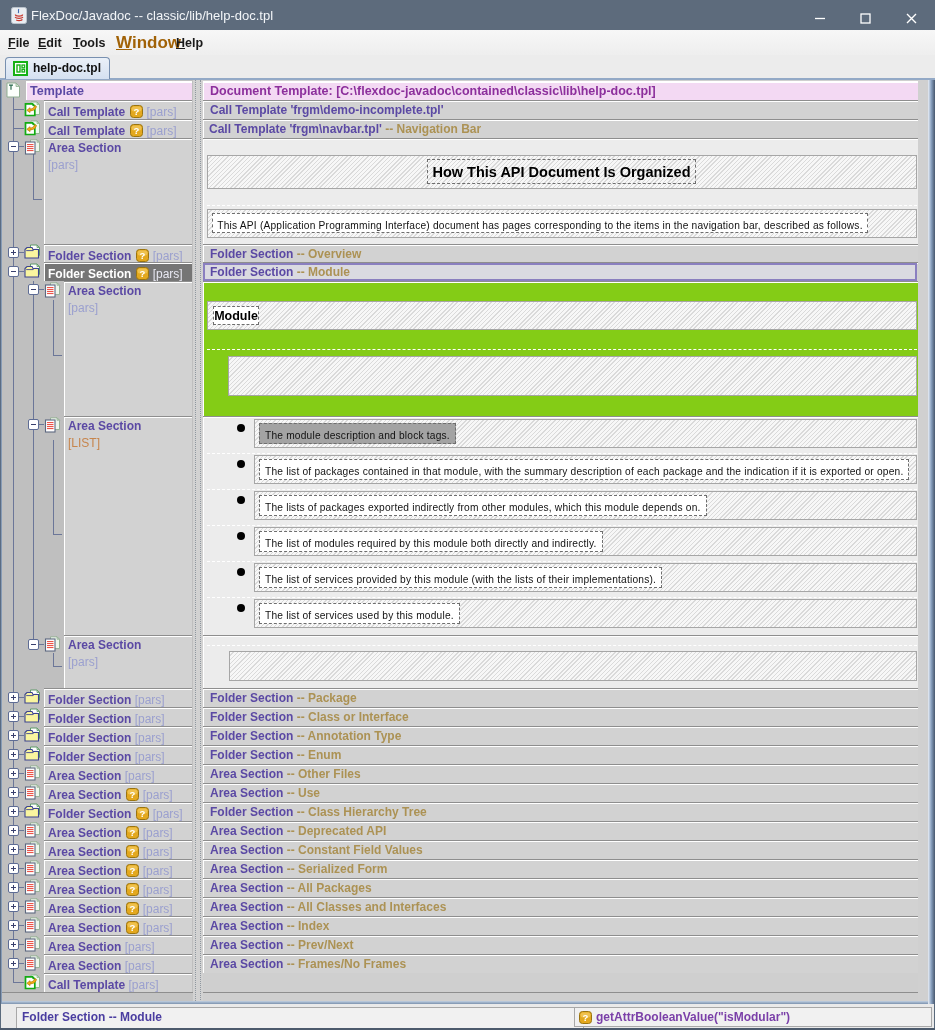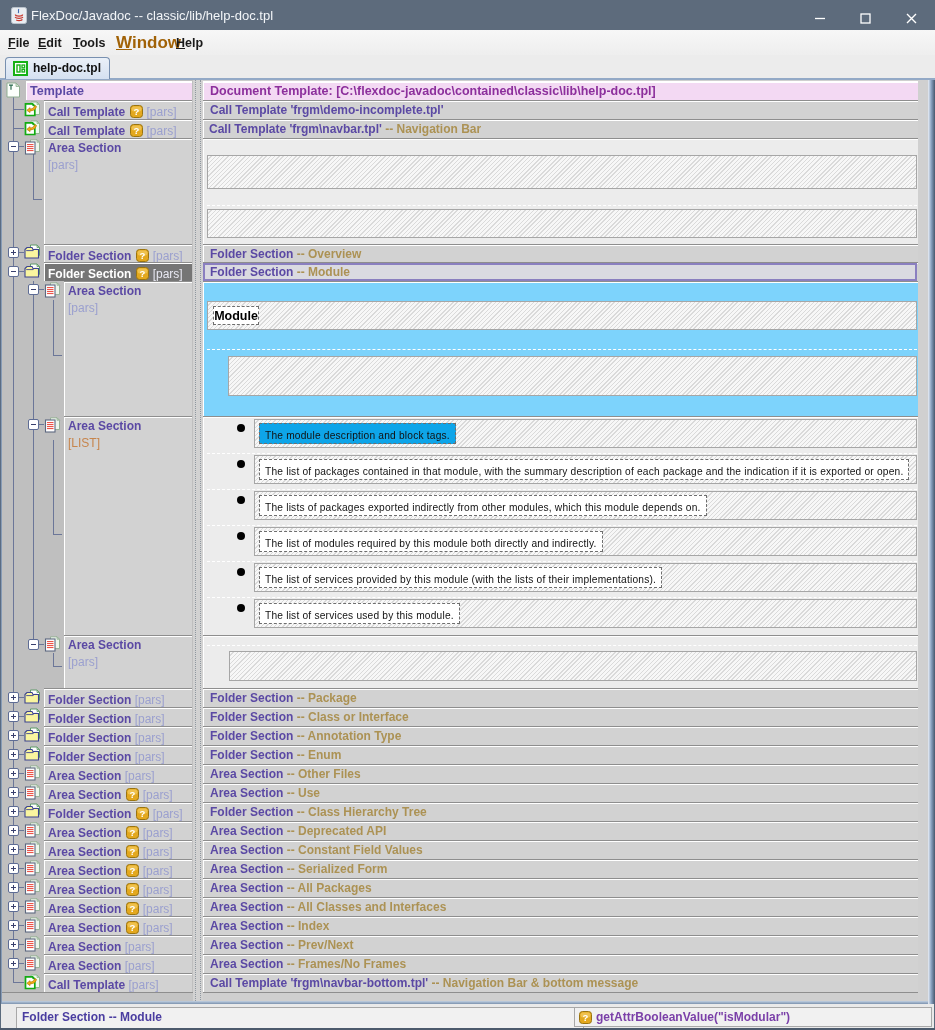--- a/index.html
+++ b/index.html
@@ -70,46 +70,48 @@
       </div>
     </div>
 <div class="abs rowsep" style="left:203px;top:119px;width:715px;height:19px;background:#d2d2d2;">
       <div style="position:absolute;left:6px;top:0;height:100%;display:flex;align-items:center;white-space:nowrap;">
         <span class="nm">Call Template 'frgm\navbar.tpl'</span>
         <span class="tan">&nbsp;-- Navigation Bar</span>
       </div>
     </div>
 <div class="abs rowsep" style="left:203px;top:138px;width:715px;height:106px;background:#ececec;">
       <div class="abs hatch" style="left:4px;top:16px;width:710px;height:34px;"></div>
+      <div class="abs dashbox" style="left:224px;top:20px;width:269px;height:25px;background:repeating-linear-gradient(135deg,#f7f7f7 0px,#f7f7f7 2px,#dadada 2px,#dadada 3px);text-align:center;line-height:24px;font-size:14.5px;font-weight:bold;color:#000;white-space:nowrap;">How This API Document Is Organized</div>
       <div class="abs" style="left:4px;top:66px;width:710px;height:0;border-top:1px dashed #ffffff;"></div>
       <div class="abs hatch" style="left:4px;top:70px;width:710px;height:29px;"></div>
+      <div class="abs dashbox" style="left:9px;top:74px;width:656px;height:20px;background:#ffffff;line-height:19px;text-align:center;"><span class="bt">This API (Application Programming Interface) document has pages corresponding to the items in the navigation bar, described as follows.</span></div>
     </div>
 <div class="abs rowsep" style="left:203px;top:244px;width:715px;height:18px;background:#d2d2d2;">
       <div style="position:absolute;left:7px;top:0;height:100%;display:flex;align-items:center;white-space:nowrap;">
         <span class="nm">Folder Section</span>
         <span class="tan">&nbsp;-- Overview</span>
       </div>
     </div>
 <div class="abs rowsep" style="left:203px;top:262px;width:715px;height:19px;background:#d2d2d2;">
       <div class="abs" style="left:0px;top:0px;width:714px;height:18px;border:2px solid #8a7fc0;background:#dadae1;"></div>
       <div style="position:absolute;left:7px;top:0;height:100%;display:flex;align-items:center;white-space:nowrap;">
         <span class="nm">Folder Section</span>
         <span class="tan">&nbsp;-- Module</span>
       </div>
     </div>
-<div class="abs rowsep" style="left:203px;top:281px;width:715px;height:135px;background:#7dd3fc;">
+<div class="abs rowsep" style="left:203px;top:281px;width:715px;height:135px;background:#84cc16;">
       <div class="abs hatch" style="left:4px;top:19px;width:710px;height:29px;"></div>
       <div class="abs dashbox" style="left:10px;top:24px;width:46px;height:19px;background:#fff;text-align:center;line-height:18px;font-size:12.5px;font-weight:bold;color:#000;">Module</div>
       <div class="abs" style="left:4px;top:67px;width:710px;height:0;border-top:1px dashed #ffffff;"></div>
       <div class="abs hatch" style="left:25px;top:74px;width:689px;height:40px;"></div>
     </div>
 <div class="abs rowsep" style="left:203px;top:416px;width:715px;height:219px;background:#ececec;">
       <div class="abs hatch" style="left:51px;top:2px;width:663px;height:29px;"></div>
       <div class="abs" style="left:34px;top:7px;width:8px;height:8px;border-radius:50%;background:#000;"></div>
-      <div class="abs dashbox" style="left:56px;top:6px;height:21px;background:#0ea5e9;line-height:19px;padding:0 5px;white-space:nowrap;display:inline-block;"><span class="bt">The module description and block tags.</span></div>
+      <div class="abs dashbox" style="left:56px;top:6px;height:21px;background:#a3a3a3;line-height:19px;padding:0 5px;white-space:nowrap;display:inline-block;"><span class="bt">The module description and block tags.</span></div>
       <div class="abs" style="left:4px;top:36px;width:710px;height:0;border-top:1px dashed #ffffff;"></div>
       <div class="abs hatch" style="left:51px;top:38px;width:663px;height:29px;"></div>
       <div class="abs" style="left:34px;top:43px;width:8px;height:8px;border-radius:50%;background:#000;"></div>
       <div class="abs dashbox" style="left:56px;top:42px;height:21px;background:#fff;line-height:19px;padding:0 5px;white-space:nowrap;display:inline-block;"><span class="bt">The list of packages contained in that module, with the summary description of each package and the indication if it is exported or open.</span></div>
       <div class="abs" style="left:4px;top:72px;width:710px;height:0;border-top:1px dashed #ffffff;"></div>
       <div class="abs hatch" style="left:51px;top:74px;width:663px;height:29px;"></div>
       <div class="abs" style="left:34px;top:79px;width:8px;height:8px;border-radius:50%;background:#000;"></div>
       <div class="abs dashbox" style="left:56px;top:78px;height:21px;background:#fff;line-height:19px;padding:0 5px;white-space:nowrap;display:inline-block;"><span class="bt">The lists of packages exported indirectly from other modules, which this module depends on.</span></div>
       <div class="abs" style="left:4px;top:108px;width:710px;height:0;border-top:1px dashed #ffffff;"></div>
       <div class="abs hatch" style="left:51px;top:110px;width:663px;height:29px;"></div>
@@ -209,26 +211,20 @@
 <div class="abs rowsep" style="left:203px;top:935px;width:715px;height:19px;background:#d2d2d2;">
       <div style="position:absolute;left:7px;top:0;height:100%;display:flex;align-items:center;white-space:nowrap;">
         <span class="nm">Area Section</span>
         <span class="tan">&nbsp;-- Prev/Next</span>
       </div>
     </div>
 <div class="abs rowsep" style="left:203px;top:954px;width:715px;height:19px;background:#d2d2d2;">
       <div style="position:absolute;left:7px;top:0;height:100%;display:flex;align-items:center;white-space:nowrap;">
         <span class="nm">Area Section</span>
         <span class="tan">&nbsp;-- Frames/No Frames</span>
-      </div>
-    </div>
-<div class="abs rowsep" style="left:203px;top:973px;width:715px;height:19px;background:#d2d2d2;">
-      <div style="position:absolute;left:7px;top:0;height:100%;display:flex;align-items:center;white-space:nowrap;">
-        <span class="nm">Call Template 'frgm\navbar-bottom.tpl'</span>
-        <span class="tan">&nbsp;-- Navigation Bar &amp; bottom message</span>
       </div>
     </div>
 <div class="abs" style="left:203px;top:992px;width:715px;height:9px;background:#cfcfcf;border-top:1px solid #8e8e8e;"></div>
 <div class="vline" style="left:13px;top:97px;width:1px;height:885px;"></div>
 <div class="hline" style="left:13px;top:109px;width:11px;"></div>
 <div class="hline" style="left:13px;top:128px;width:11px;"></div>
 <div class="hline" style="left:13px;top:146px;width:11px;"></div>
 <div class="hline" style="left:13px;top:252px;width:11px;"></div>
 <div class="hline" style="left:13px;top:271px;width:11px;"></div>
 <div class="hline" style="left:13px;top:697px;width:11px;"></div>

